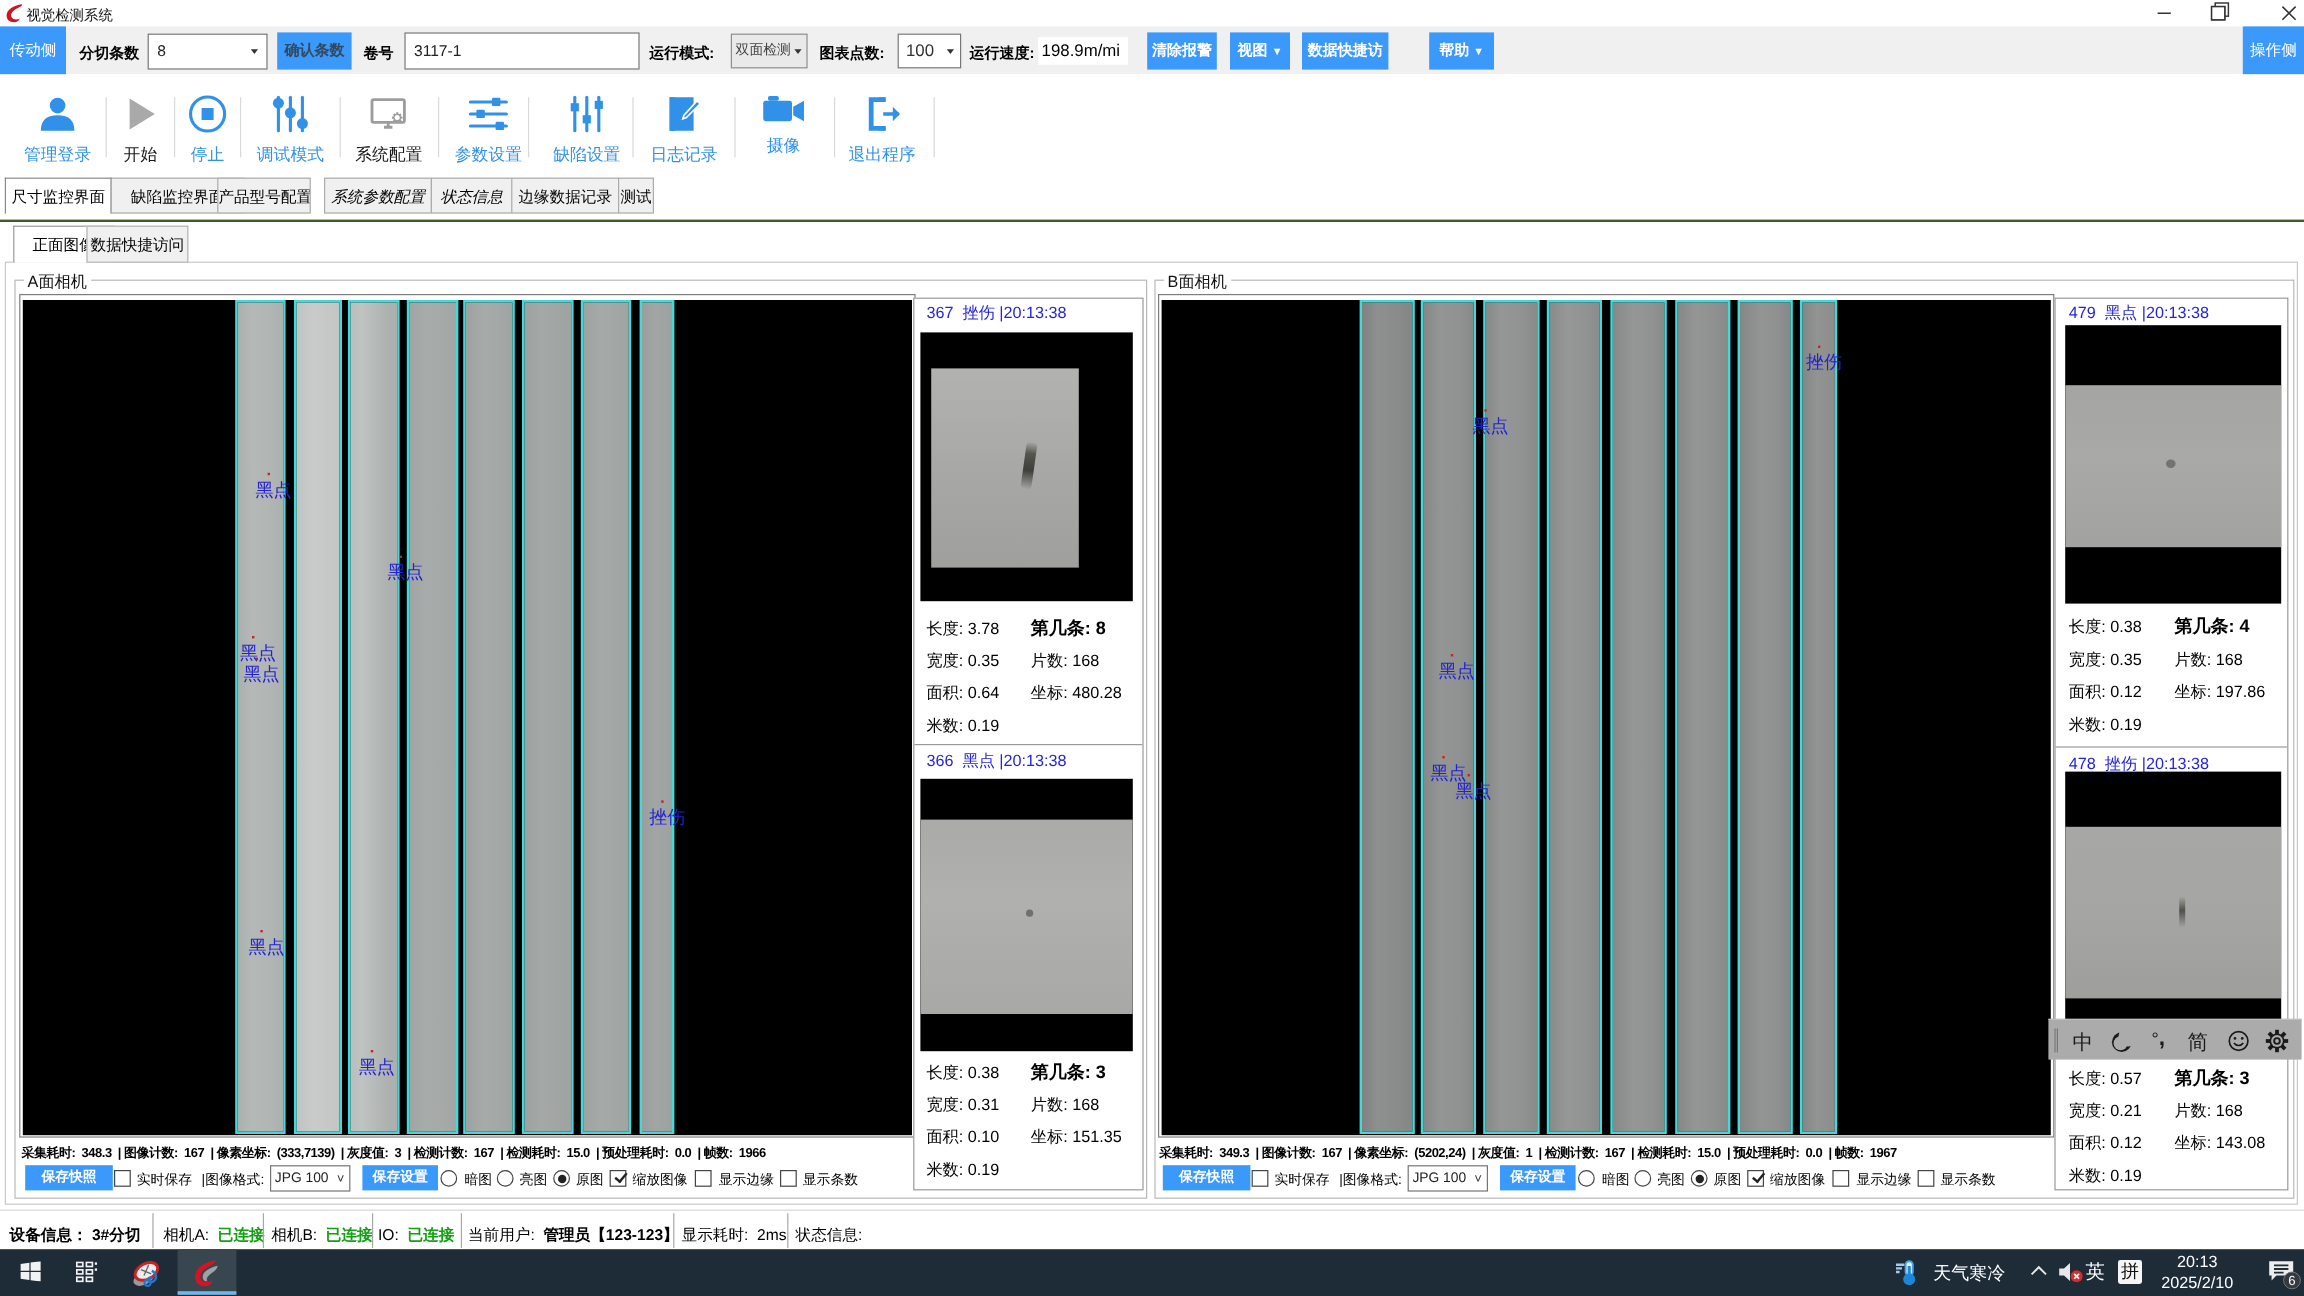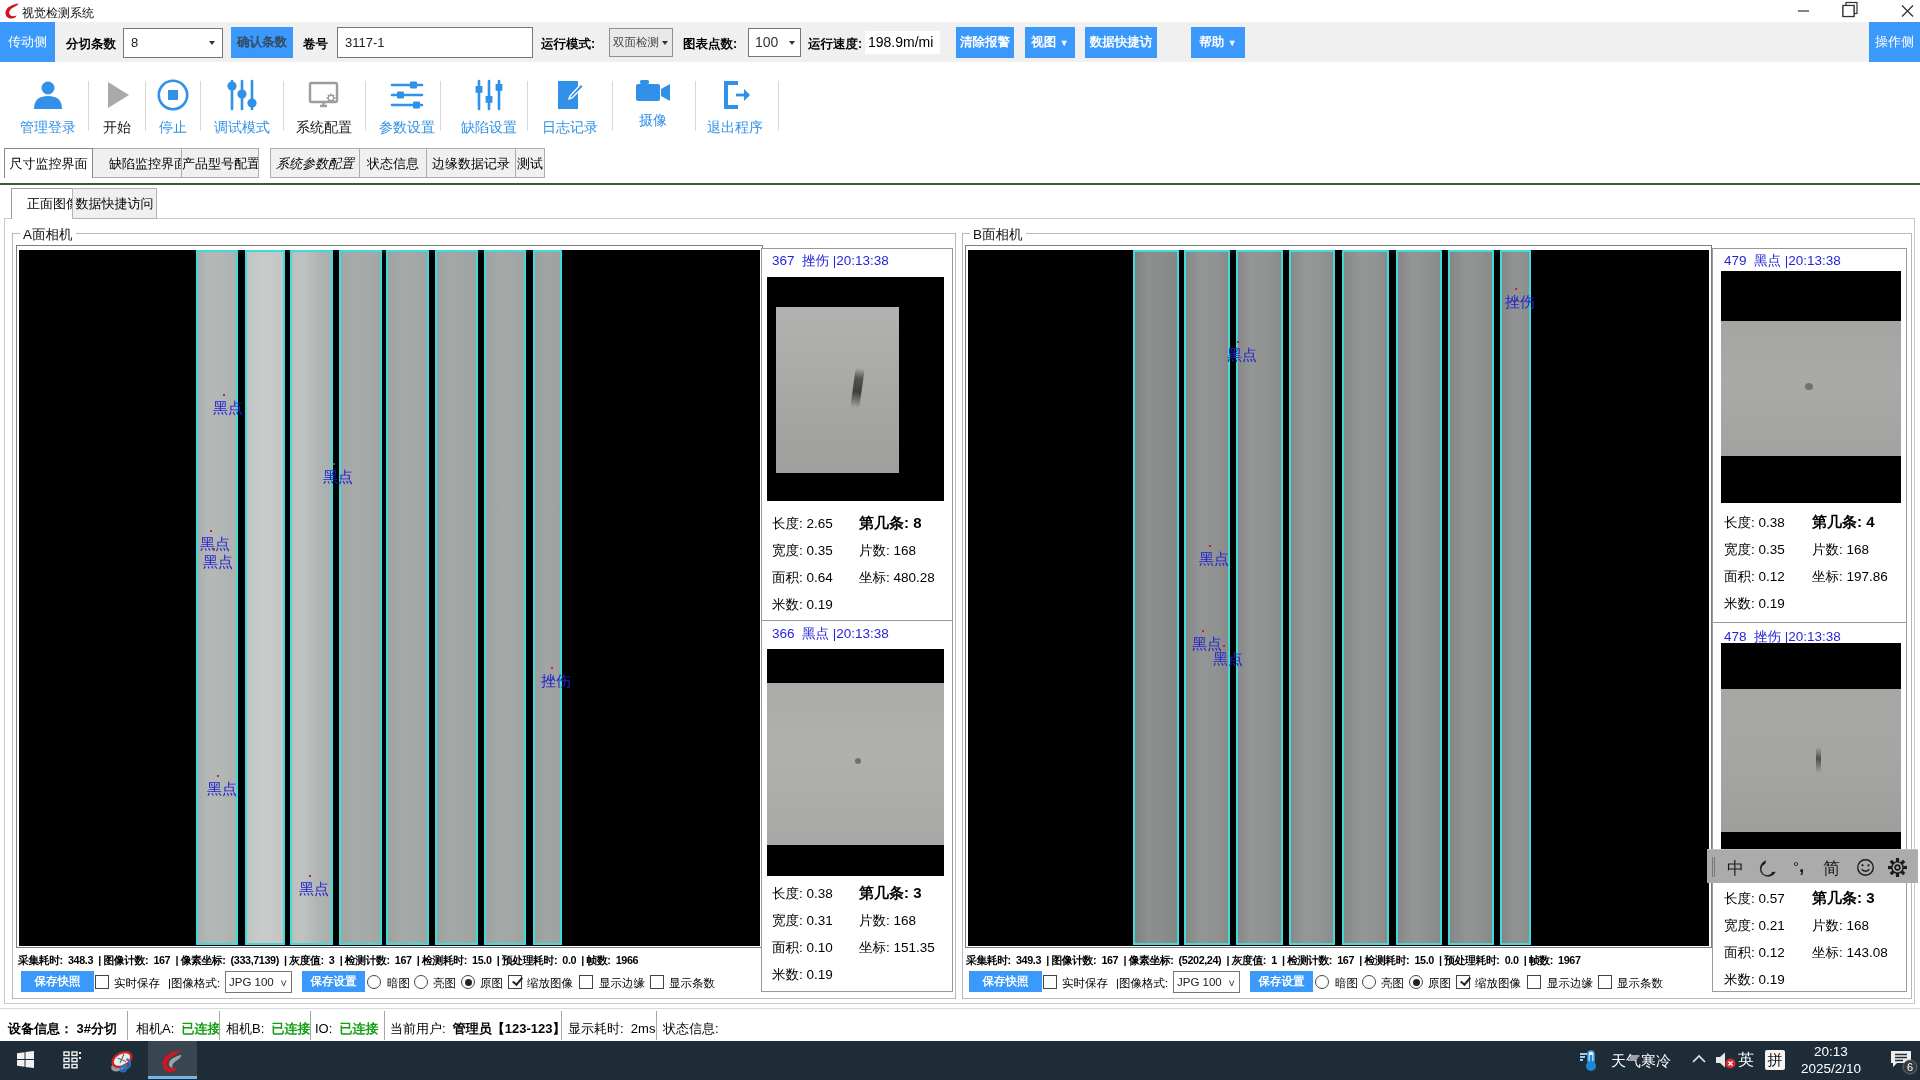--- a/index.html
+++ b/index.html
@@ -227,21 +227,21 @@
           </g>
         <path d="M26 11 L32 17 L26 23 Z" fill="#3191e8"></path>
       </svg>
       <div class="icolabel lblue">退出程序</div>
     </div>
   </div>
   <div class="tab active" style="left:4px;width:89px;">尺寸监控界面</div>
   <div class="tab" style="left:92px;width:112px;">缺陷监控界面</div>
   <div class="tab" style="left:181px;width:78px;">产品型号配置</div>
   <div class="tab" style="left:270px;width:90px;font-style:italic;">系统参数配置</div>
-  <div class="tab" style="left:359px;width:68px;">状态信息</div>
+  <div class="tab" style="left:359px;width:68px;font-style:italic;">状态信息</div>
   <div class="tab" style="left:426px;width:90px;">边缘数据记录</div>
   <div class="tab" style="left:515px;width:30px;">测试</div>
   <div class="abs" id="tabline"></div>
   <div class="abs" id="contbox"></div>
   <div class="stab active" style="left:11px;width:84px;">正面图像</div>
   <div class="stab" style="left:72px;width:85px;">数据快捷访问</div>
 
   <div class="gbox" style="left:12px;top:233px;width:944px;height:766px;">
     <div class="glegend">A面相机</div>
   </div>
@@ -285,21 +285,21 @@
     <div class="clabel" style="left:669px;top:976px;">显示条数</div>
   </div>
   </div>
 
   <div class="sidebar" style="left:761px;top:248px;width:192px;height:744px;">
     <div class="dhead" style="left:10px;top:5px;">367&nbsp; 挫伤 |20:13:38</div>
     <div class="dimg" style="left:5px;top:28px;width:177px;height:224px;">
       <div style="position:absolute;left:9px;top:30px;width:123px;height:166px;background:linear-gradient(180deg,#b2b2b0,#a6a6a4 60%,#9f9f9d);"></div>
       <div style="position:absolute;left:86px;top:91px;width:9px;height:40px;background:linear-gradient(180deg,rgba(40,40,40,0),#55554f 25%,#3e3e3a 60%,rgba(40,40,40,0));border-radius:4px;transform:rotate(8deg);"></div>
     </div>
-    <div class="srow" style="left:10px;top:266px;">长度: 2.65</div>
+    <div class="srow" style="left:10px;top:266px;">长度: 3.78</div>
     <div class="srow" style="left:97px;top:265px;"><b>第几条: 8</b></div>
     <div class="srow" style="left:10px;top:293px;">宽度: 0.35</div>
     <div class="srow" style="left:97px;top:293px;">片数: 168</div>
     <div class="srow" style="left:10px;top:320px;">面积: 0.64</div>
     <div class="srow" style="left:97px;top:320px;">坐标: 480.28</div>
     <div class="srow" style="left:10px;top:347px;">米数: 0.19</div>
     <div style="position:absolute;left:0;top:371px;width:190px;height:1px;background:#9a9a9a;"></div>
     <div class="dhead" style="left:10px;top:378px;">366&nbsp; 黑点 |20:13:38</div>
     <div class="dimg" style="left:5px;top:400px;width:177px;height:227px;">
       <div style="position:absolute;left:0;top:34px;width:177px;height:162px;background:linear-gradient(180deg,#aaaaa8,#b0b0ae 40%,#a8a8a6);"></div>

